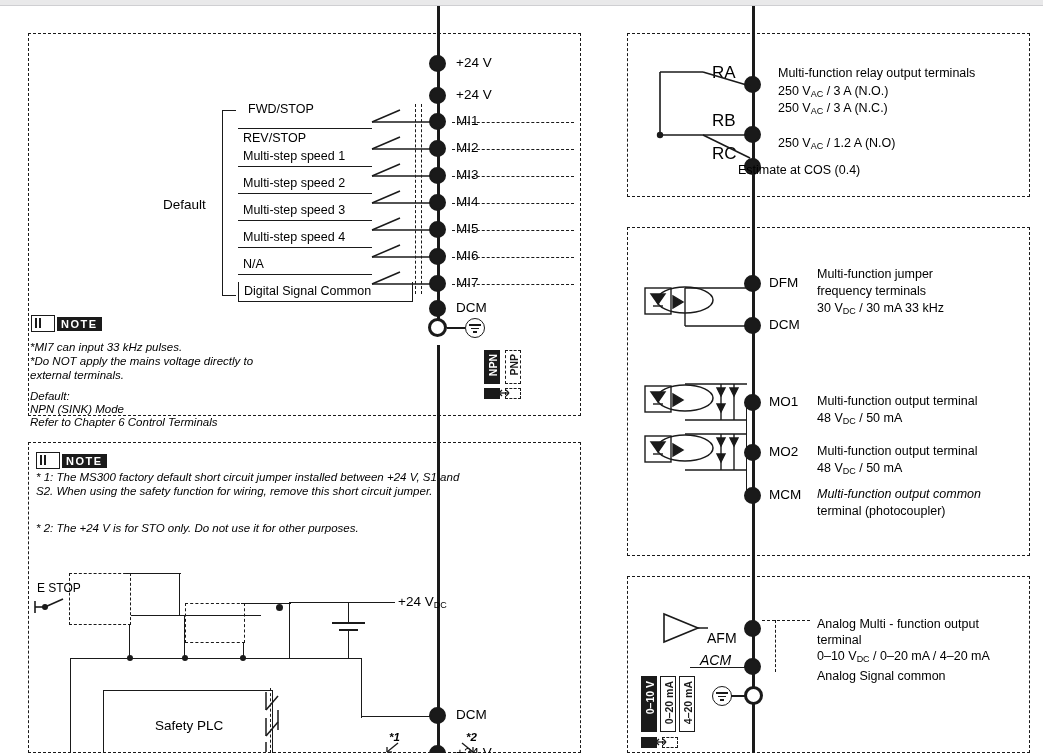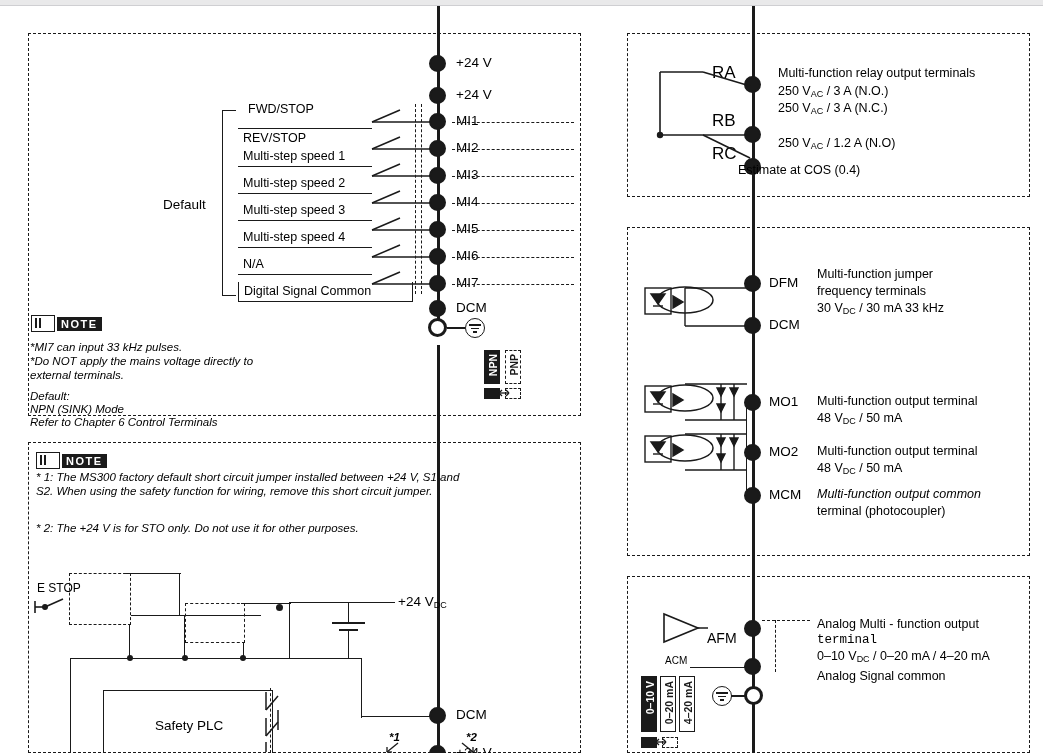--- a/index.html
+++ b/index.html
@@ -396,32 +396,32 @@
 <div class="lbl" style="left:769px;top:487px;">MCM</div>
 <div class="lbl" style="left:817px;top:487px;font-size:12.5px;font-style:italic;">Multi-function output common</div>
 <div class="lbl" style="left:817px;top:504px;font-size:12.5px;">terminal (photocoupler)</div>
 <div class="vline" style="left:746px;top:400px;height:95px;width:1.4px;"></div>
 
 <div class="dash-box" style="left:627px;top:576px;width:403px;height:177px;"></div>
 
 <div class="term" style="left:744px;top:620px;"></div>
 <div class="lbl" style="left:707px;top:618px;font-size:14px;margin-top:13px;">AFM</div>
 <div class="term" style="left:744px;top:658px;"></div>
-<div class="lbl" style="left:665px;top:653px;font-size:10px;">ACM</div>
+<div class="lbl" style="left:700px;top:653px;font-size:14px;font-style:italic;">ACM</div>
 
 <div class="abs" style="left:660px;top:612px;">
   <svg width="48" height="34">
     <polygon points="4,2 4,30 38,16" stroke="#1a1a1a" stroke-width="1.6" fill="none"></polygon>
     <line x1="38" y1="16" x2="48" y2="16" stroke="#1a1a1a" stroke-width="1.5"></line>
   </svg>
 </div>
 <div class="thinh" style="left:690px;top:667px;width:55px;"></div>
 
 <div class="lbl" style="left:817px;top:617px;font-size:12.5px;">Analog  Multi - function output</div>
-<div class="lbl" style="left:817px;top:633px;font-size:12.5px;font-family:Liberation Mono, monospace;">terminal</div>
+<div class="lbl" style="left:817px;top:633px;font-size:12.5px;">terminal</div>
 <div class="lbl" style="left:817px;top:649px;font-size:12.5px;">
   <span>0–10 V</span><span class="sub">DC</span><span> / 0–20 mA / 4–20 mA</span>
 </div>
 <div class="lbl" style="left:817px;top:669px;font-size:12.5px;">Analog  Signal common</div>
 
 <div class="vdashline" style="left:775px;top:620px;height:52px;"></div>
 <div class="dashline" style="left:762px;top:620px;width:48px;"></div>
 
 <div class="blackchip" style="left:641px;top:676px;width:16px;height:56px;"></div>
 <div class="vtext" style="left:644px;top:681px;color:#fff;z-index:3;">0–10 V</div>

